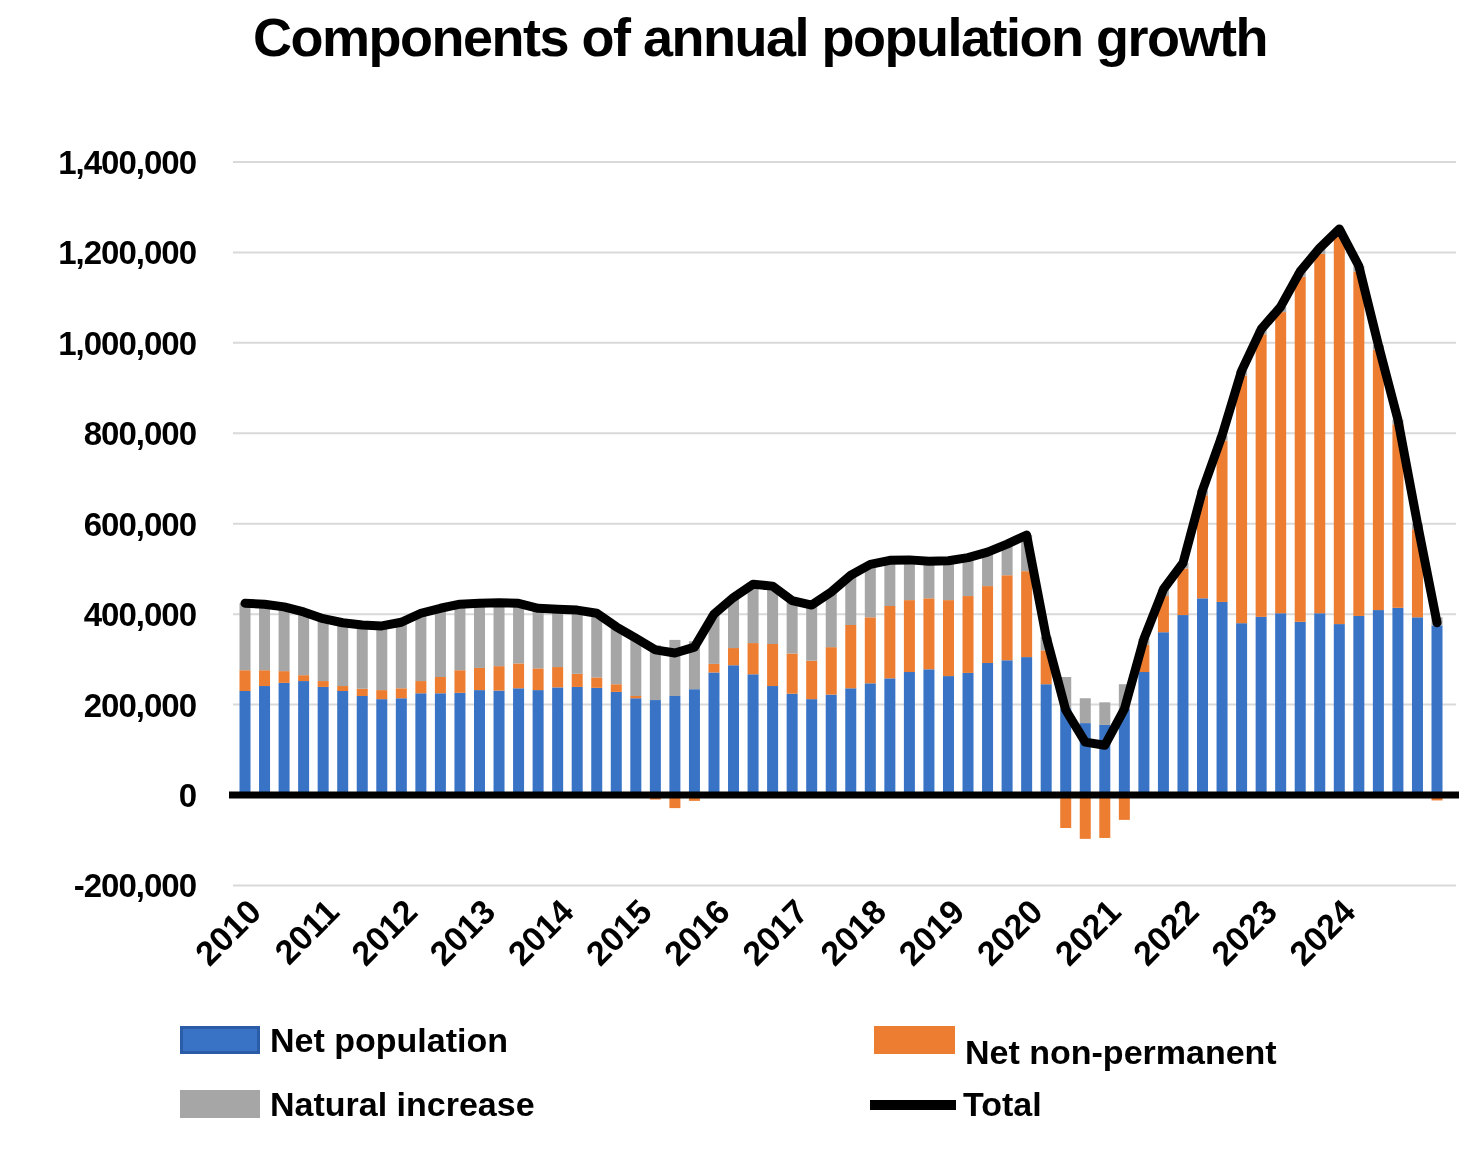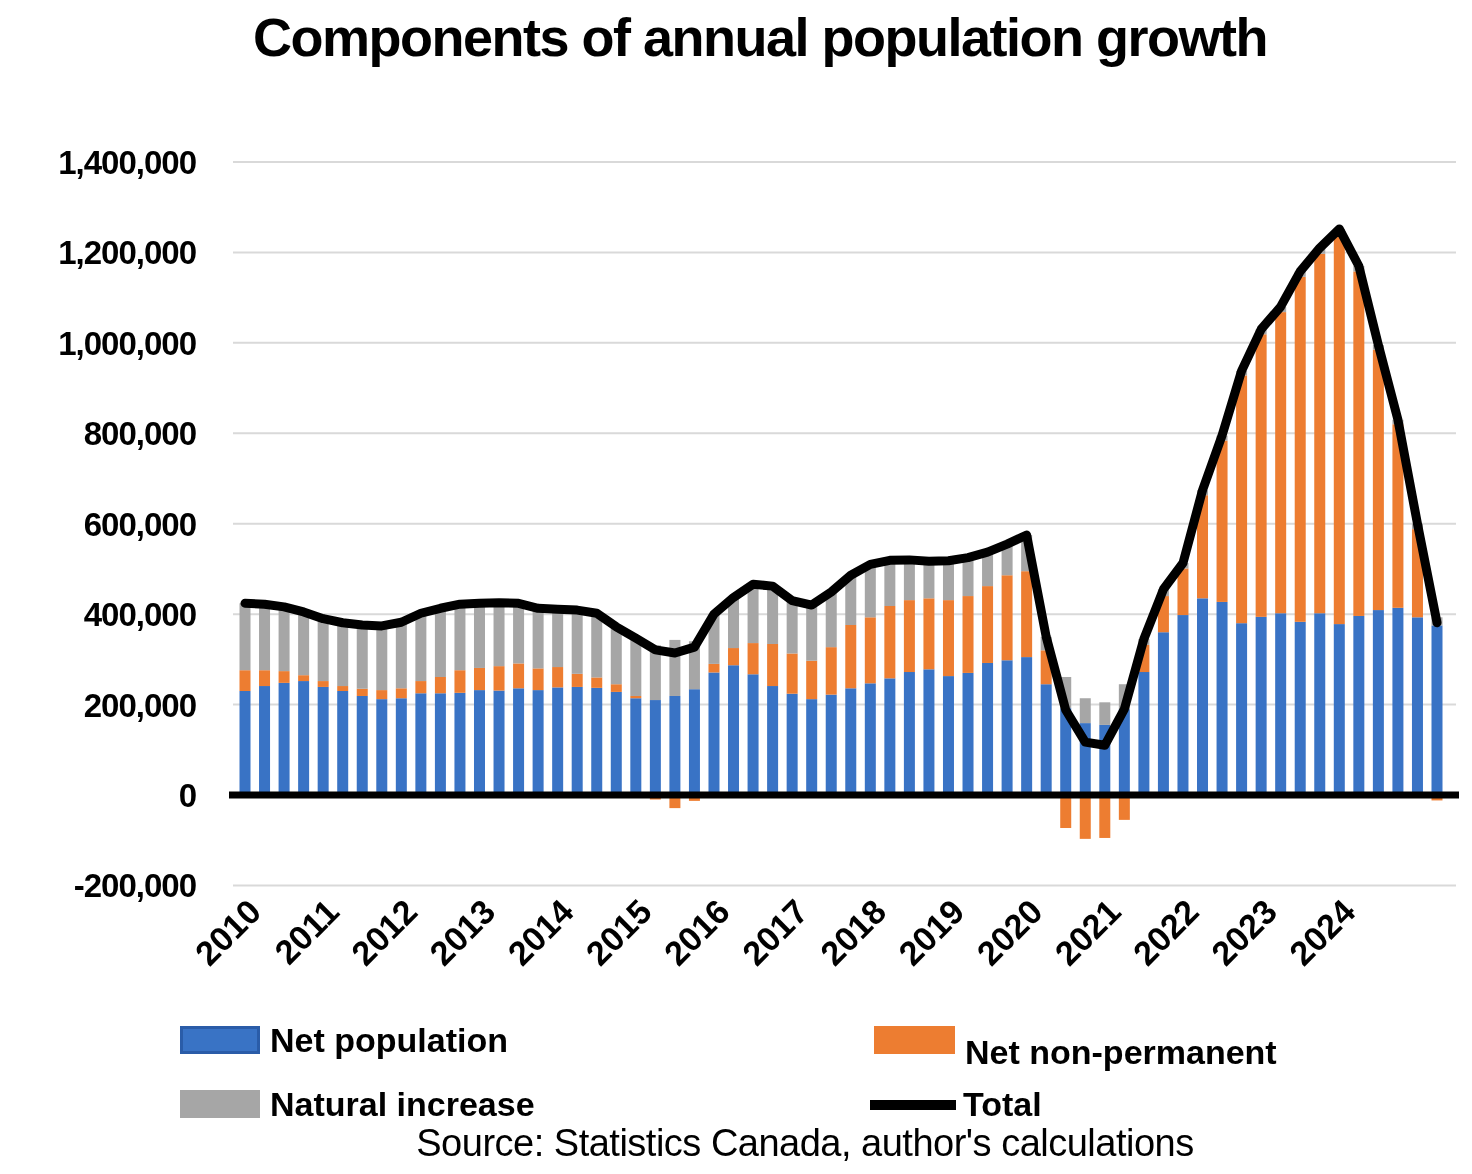--- a/index.html
+++ b/index.html
@@ -257,14 +257,13 @@
     <div class="swatch sw-orange" style="left:874px;top:1026px;width:81px;"></div>
     <div class="legend-label" style="left:965px;top:1034px;">Net non-permanent</div>
 
     <div class="swatch sw-gray" style="left:180px;top:1090px;"></div>
     <div class="legend-label" style="left:270px;top:1086px;text-align:center;">Natural increase</div>
 
     <div class="sw-line" style="left:870px;top:1100px;"></div>
     <div class="legend-label" style="left:963px;top:1086px;">Total</div>
   </div>
 
-  <div class="source">Source: Statistics Canada, author's calculations</div>
 </div>
 
 </body></html>

